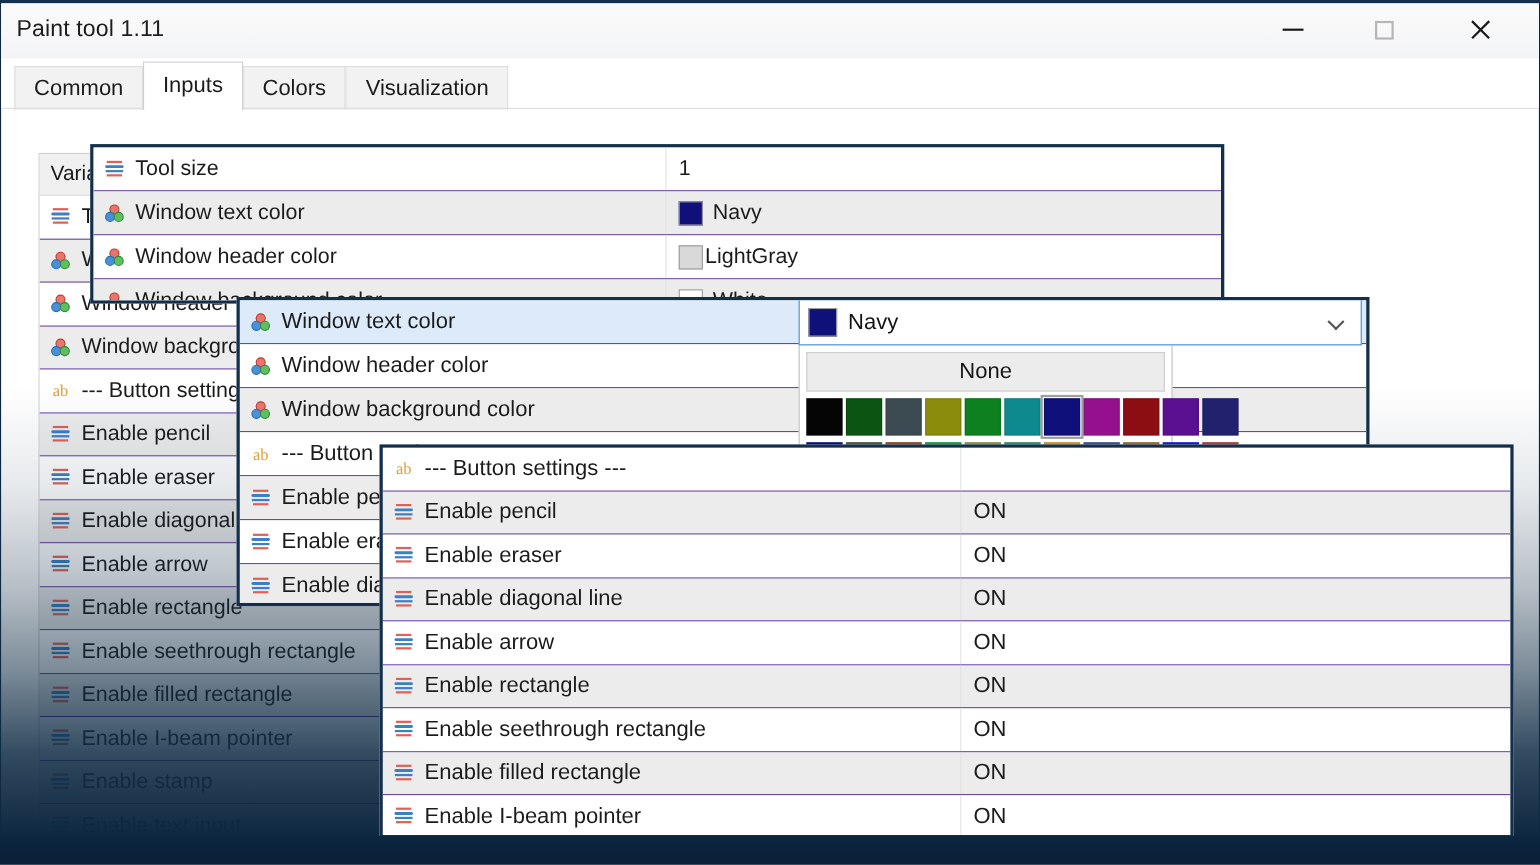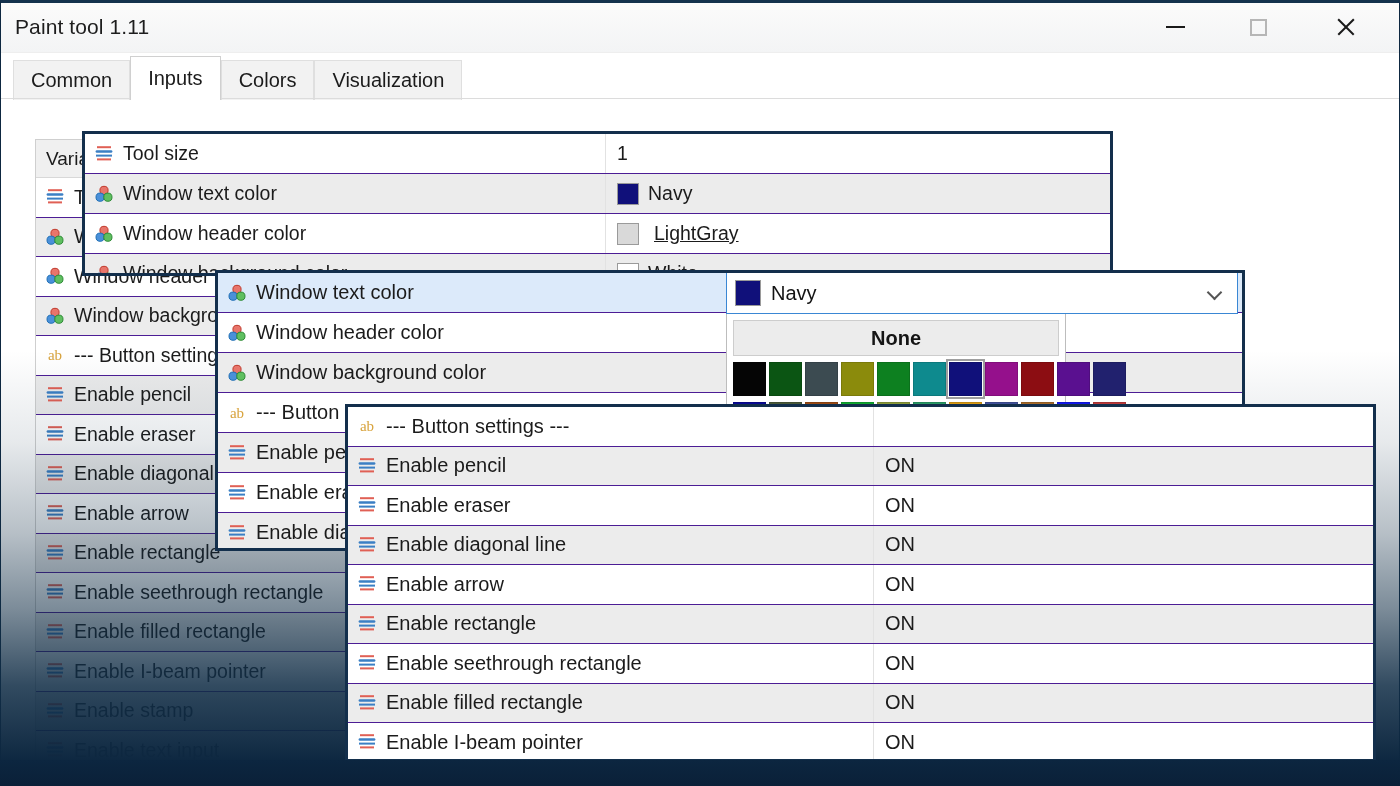--- a/index.html
+++ b/index.html
@@ -164,21 +164,21 @@
   }
   #combo .chev::before {
     content:""; position:absolute; left:2px; top:2px; width:9px; height:9px;
     border-right:2px solid #555; border-bottom:2px solid #555;
     transform: rotate(45deg);
   }
   
   #combo-list {
     position: absolute; left: 508px; top: 41px; width: 340px;
     background: #ffffff; border: 1px solid #bdbdbd; border-top: none;
-    padding: 6px; z-index: 39; font-weight: bold;
+    padding: 6px; z-index: 39;
   }
   #combo-none {
     height: 36px; background: #ececec; border: 1px solid #cdcdcd;
     display: flex; align-items: center; justify-content: center;
     font-size: 20px; color: #151515;
   }
   .sw-grid { display: flex; gap: 3px; margin-top: 6px; }
   .sw { width: 33px; height: 34px; border: 1px solid rgba(0,0,0,.12); flex: none; }
   .sw.picked { outline: 2px solid #9e9e9e; outline-offset: 1px; }
   .sw-row2 .sw { height: 34px; }
@@ -434,21 +434,21 @@
           <div class="lab">
             <svg viewBox="0 0 20 20" class="ico">
               <circle cx="10" cy="6.4" r="4.1" fill="#e8756b" stroke="#c0392b" stroke-width="1"></circle>
               <circle cx="6.1" cy="13.2" r="4.1" fill="#4a90d9" stroke="#1f6fb5" stroke-width="1"></circle>
               <circle cx="13.9" cy="13.2" r="4.1" fill="#5fbf60" stroke="#2e8b36" stroke-width="1"></circle>
             </svg>
             <span class="txt">Window header color</span>
           </div>
           <div class="val">
             <span style="width: 22px; height: 22px; flex: 0 0 auto; border: 1px solid rgb(154, 154, 154); background: rgb(217, 217, 217);"></span>
-            <span style="margin-left: 15px; text-decoration: underline;">LightGray</span>
+            <span style="margin-left: 2px;">LightGray</span>
           </div>
         </div>
         <div class="prow alt">
           <div class="lab">
             <svg viewBox="0 0 20 20" class="ico">
               <circle cx="10" cy="6.4" r="4.1" fill="#e8756b" stroke="#c0392b" stroke-width="1"></circle>
               <circle cx="6.1" cy="13.2" r="4.1" fill="#4a90d9" stroke="#1f6fb5" stroke-width="1"></circle>
               <circle cx="13.9" cy="13.2" r="4.1" fill="#5fbf60" stroke="#2e8b36" stroke-width="1"></circle>
             </svg>
             <span class="txt">Window background color</span>

